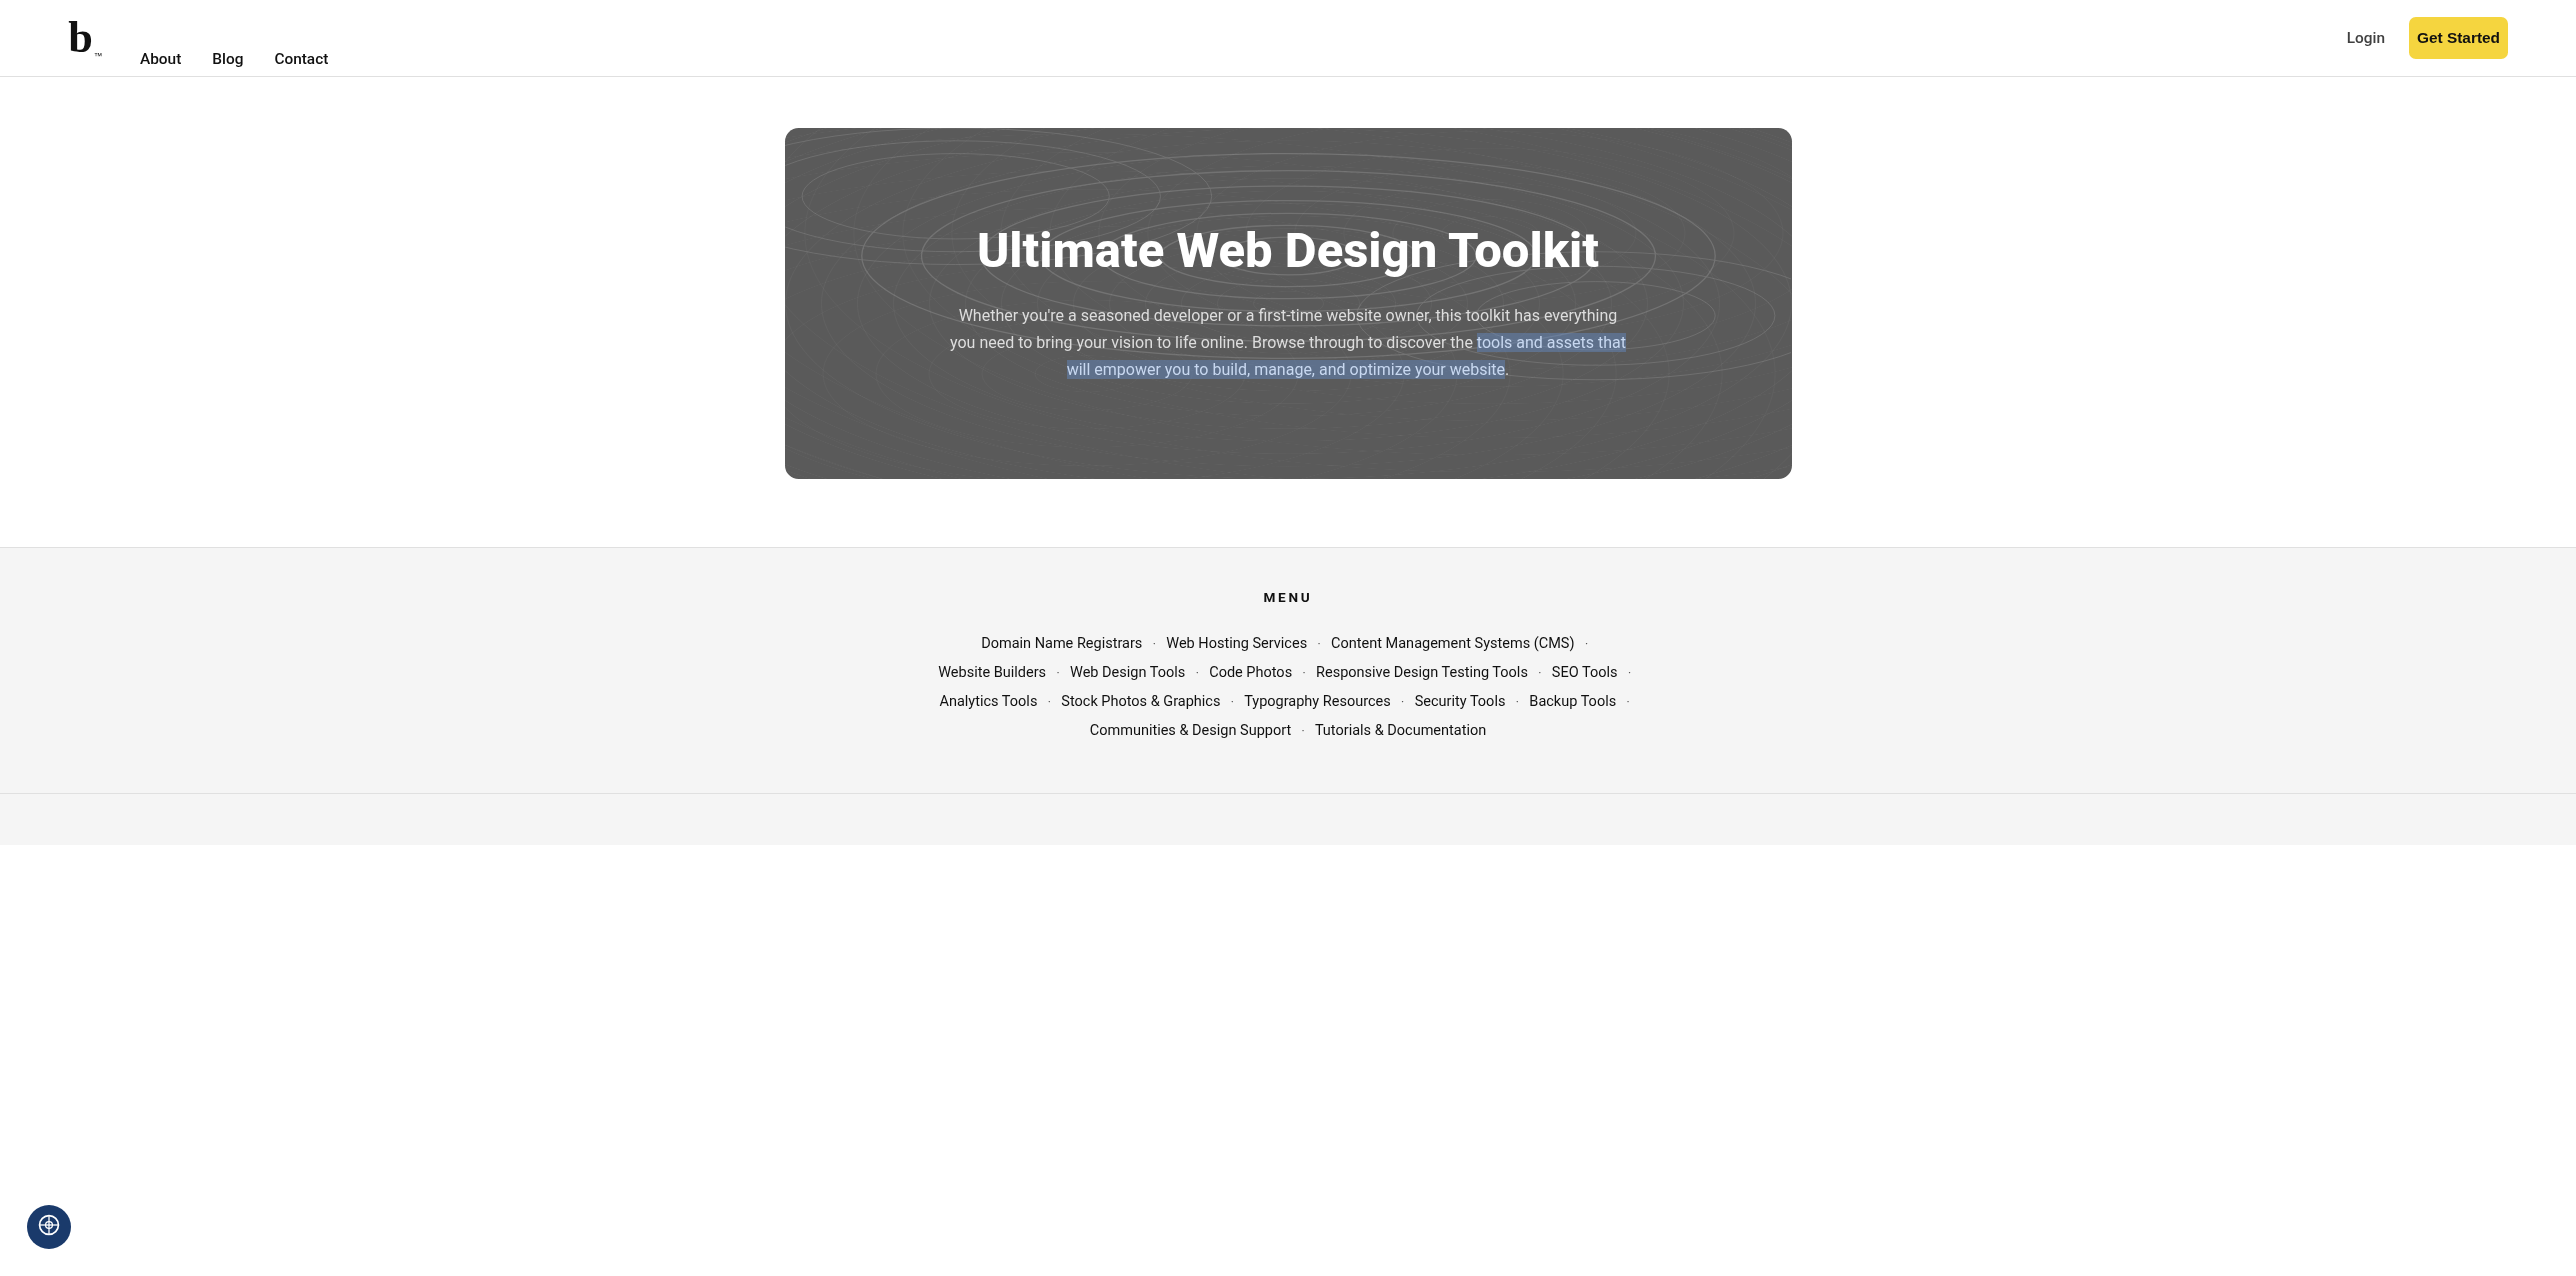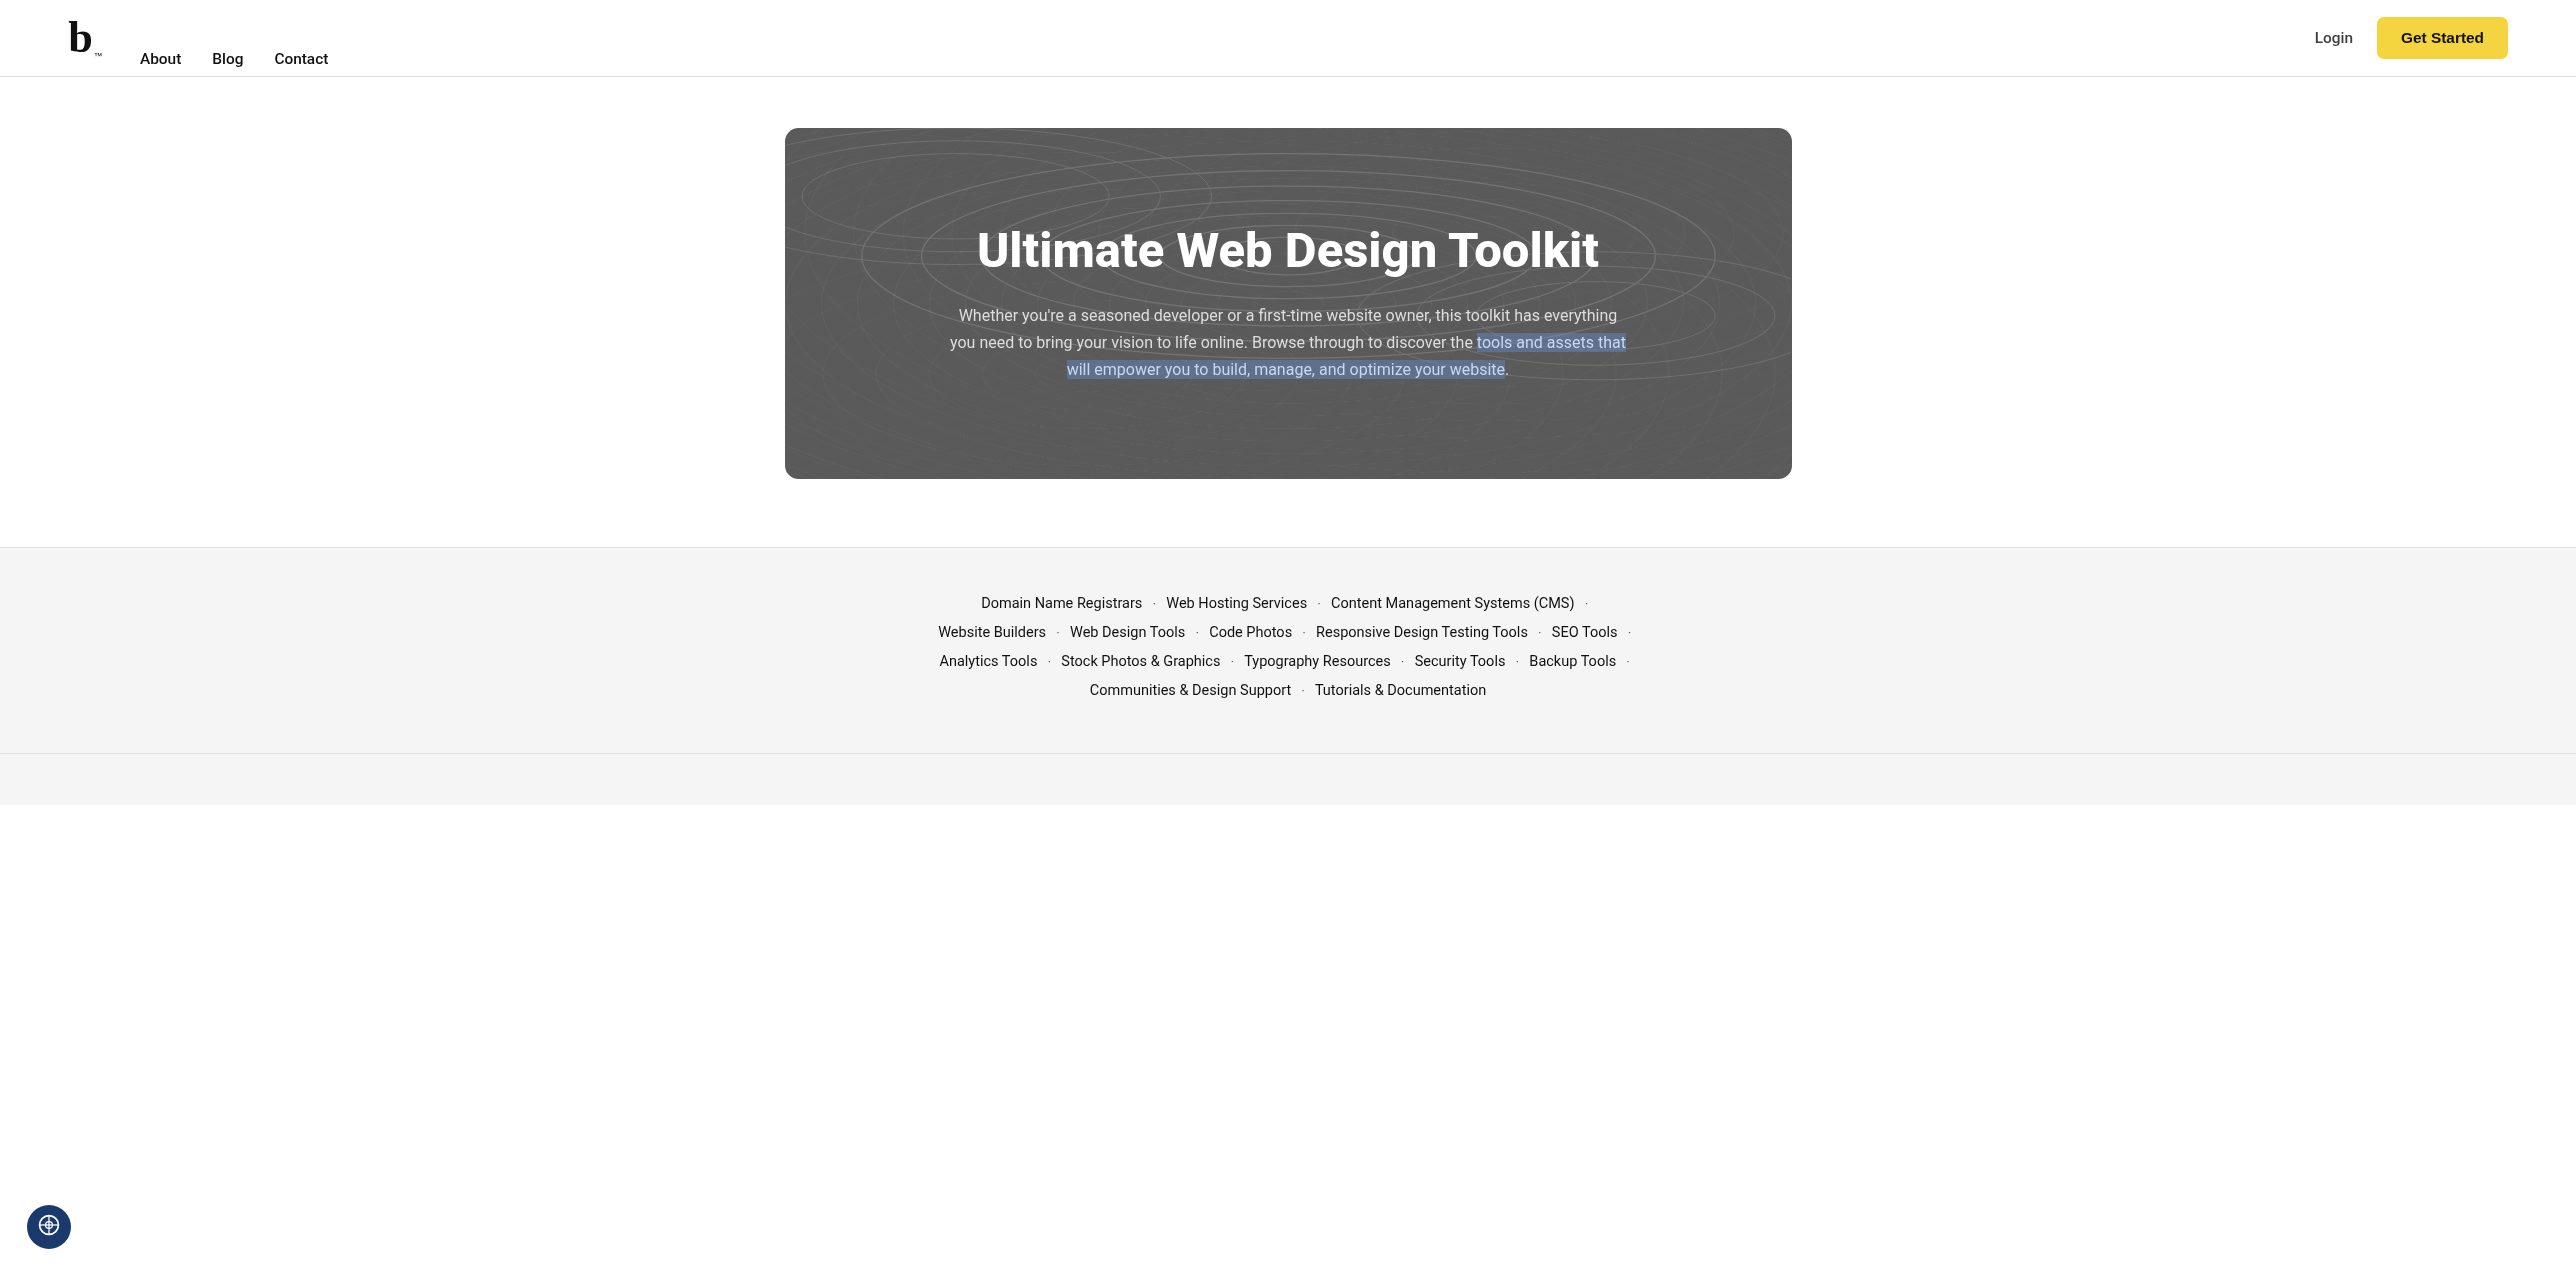--- a/index.html
+++ b/index.html
@@ -67,21 +67,21 @@
       font-weight: 500;
       color: #404040;
       cursor: pointer;
     }
 
     .get-started-btn {
       background: #f5d53f;
       color: #111111;
       border: none;
       border-radius: 6.8px;
-      padding: 12px 24px;
+      padding: 12px 8px;
       font-size: 15.4px;
       font-weight: 700;
       cursor: pointer;
     }
 
     
     .hero-section {
       padding: 51px 68px 68px;
       display: flex;
       justify-content: center;
@@ -247,20 +247,21 @@
     </svg>
 
     <h1 class="hero-title">Ultimate Web Design Toolkit</h1>
     <p class="hero-description">
       <span>Whether you're a seasoned developer or a first-time website owner, this toolkit has everything you need to bring your vision to life online. Browse through to discover the </span><span class="hero-highlight">tools and assets that will empower you to build, manage, and optimize your website</span><span>.</span>
     </p>
   </div>
 </section>
 
 <section class="menu-section">
+  <div class="menu-title">MENU</div>
   <div class="menu-items">
     
     <span class="menu-item">Domain Name Registrars</span>
     <span class="menu-separator">·</span>
     <span class="menu-item">Web Hosting Services</span>
     <span class="menu-separator">·</span>
     <span class="menu-item">Content Management Systems (CMS)</span>
     <span class="menu-separator">·</span>
     <br>
     

